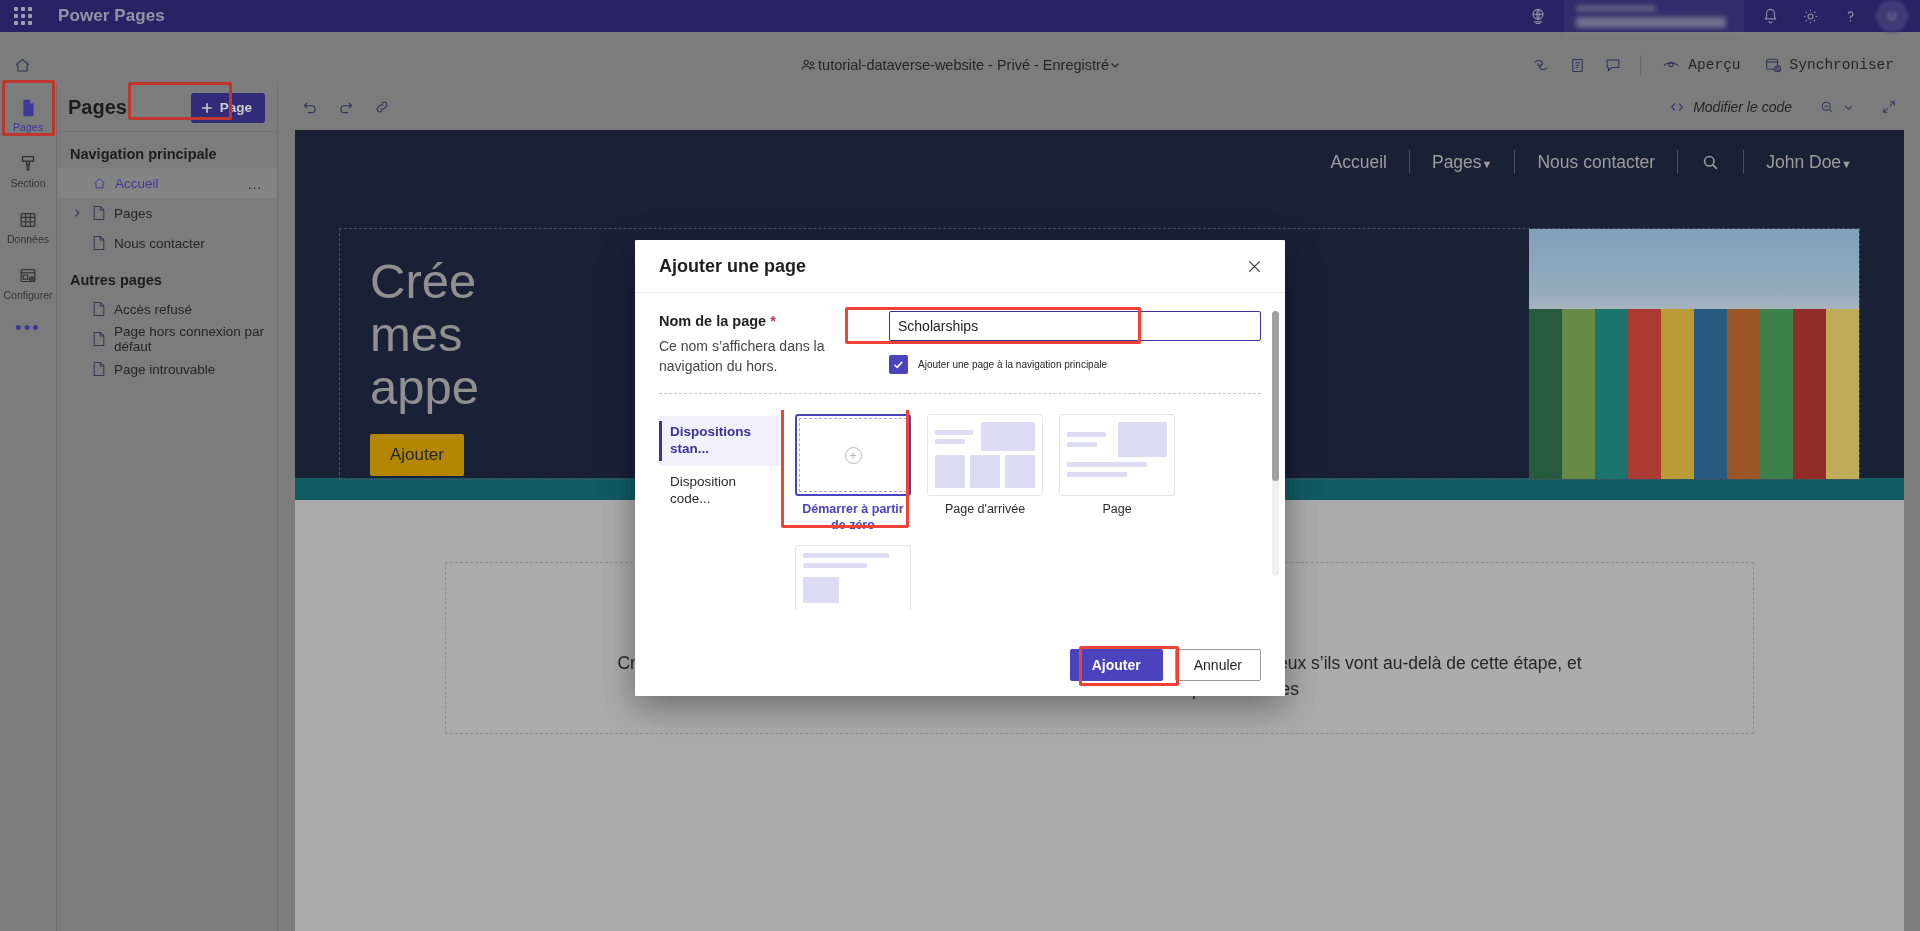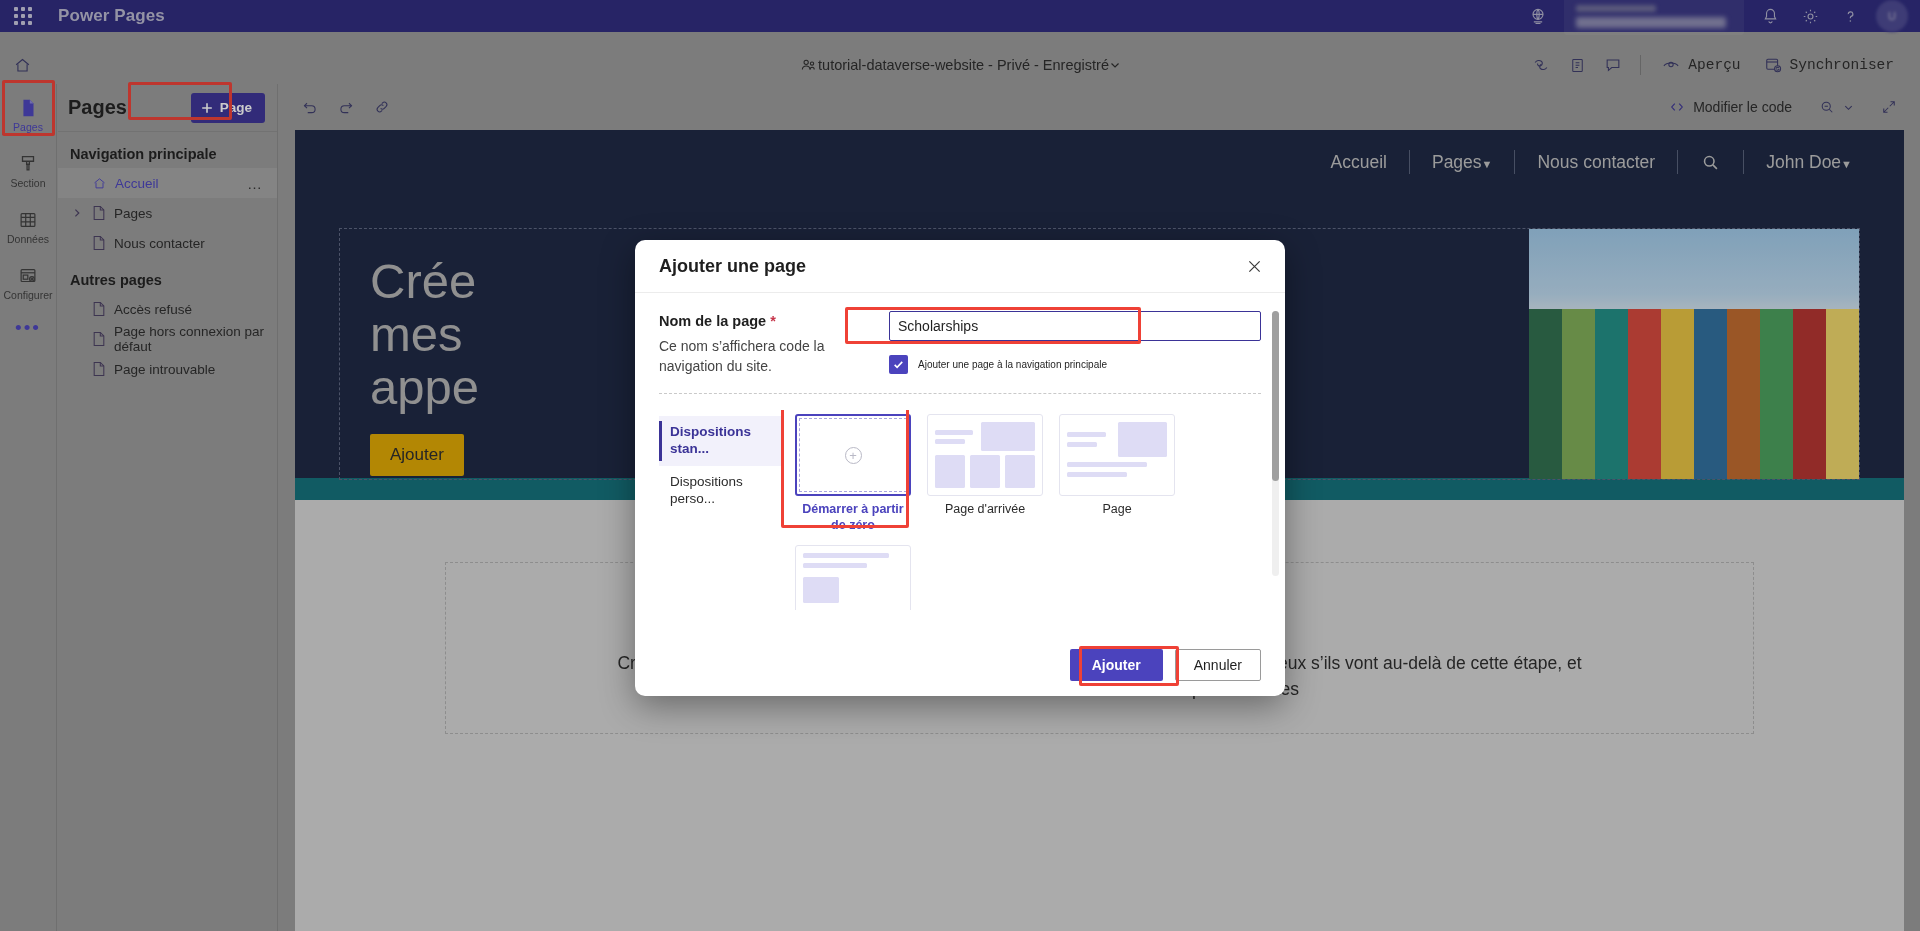--- a/index.html
+++ b/index.html
@@ -146,21 +146,21 @@
     position: absolute; top: 84px; left: 279px; width: 1641px; height: 847px;
     background: #9a9a9a;
   }
   .editor-toolbar {
     height: 46px; display: flex; align-items: center; padding: 0 14px 0 16px;
   }
   .et-icon {
     width: 30px; height: 30px; display:flex; align-items:center; justify-content:center;
     color: #3b3a6b; cursor: pointer; margin-right: 6px;
   }
-  .et-right { margin-left: auto; display: flex; align-items: center; gap: 10px; }
+  .et-right { margin-left: auto; display: flex; align-items: center; gap: 10px; font-style: italic; }
   .et-btn {
     display: flex; align-items: center; gap: 7px; color: #2b2b2b; font-size: 14px;
     padding: 5px 8px; cursor: pointer;
   }
 
   
   .canvas {
     position: absolute; top: 46px; left: 16px; width: 1609px; height: 801px;
     background: #d7d7d7; overflow: hidden;
   }
@@ -222,21 +222,21 @@
     font-size: 17.5px; color: #2b2b2b; line-height: 1.5; margin: 0 auto; max-width: 980px;
   }
 
   
   .overlay {
     position: absolute; top: 0; left: 0; width: 1920px; height: 931px;
     background: rgba(20,20,20,.22); z-index: 40;
   }
   .modal {
     position: absolute; left: 635px; top: 240px; width: 650px; height: 456px;
-    background: #fff; box-shadow: 0 10px 34px rgba(0,0,0,.38); border-radius: 10px;
+    background: #fff; box-shadow: 0 10px 34px rgba(0,0,0,.38); border-radius: 1px;
     z-index: 50; display: flex; flex-direction: column;
   }
   .modal-head {
     height: 53px; display: flex; align-items: center; padding: 0 16px 0 24px;
     border-bottom: 1px solid #ececec;
   }
   .modal-title { font-size: 18px; font-weight: 600; color: #1f1f1f; }
   .modal-close {
     margin-left: auto; width: 30px; height: 30px; display:flex; align-items:center;
     justify-content:center; color: #3a3a3a; cursor: pointer; font-size: 17px;
@@ -698,21 +698,21 @@
       </div>
     </div>
 
     <div class="modal-body">
       <div class="field-row">
         <div class="field-label-col">
           <div class="field-label">
             <span>Nom de la page</span>
             <span class="req">*</span>
           </div>
-          <div class="field-hint">Ce nom s’affichera code la navigation du site.</div>
+          <div class="field-hint">Ce nom s’affichera dans la navigation du hors.</div>
         </div>
         <div class="field-input-col">
           <input class="text-input" type="text" value="Scholarships" style="">
           <div class="check-row">
             <span class="checkbox">
               <span>
                 <svg width="13" height="13" viewBox="0 0 16 16" fill="none" stroke="#fff" stroke-width="2">
                     <path d="M3.3 8.4l3 3 6.3-6.6"></path>
                   </svg>
               </span>
@@ -721,21 +721,21 @@
           </div>
         </div>
       </div>
       <div class="input-highlight"></div>
 
       <div class="divider"></div>
 
       <div class="layout-row">
         <div class="layout-tabs">
           <div class="ltab active">Dispositions stan...</div>
-          <div class="ltab">Dispositions perso...</div>
+          <div class="ltab">Disposition code...</div>
         </div>
 
         <div class="layout-grid">
           <div class="tile selected">
             <div class="tile-thumb">
               <span class="plus-circle">+</span>
             </div>
             <div class="tile-cap">Démarrer à partir de zéro</div>
           </div>
 

